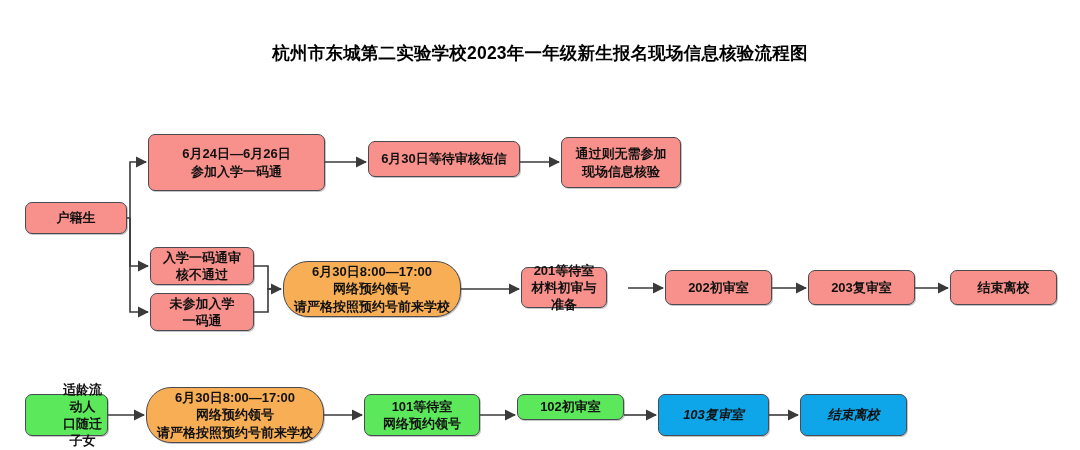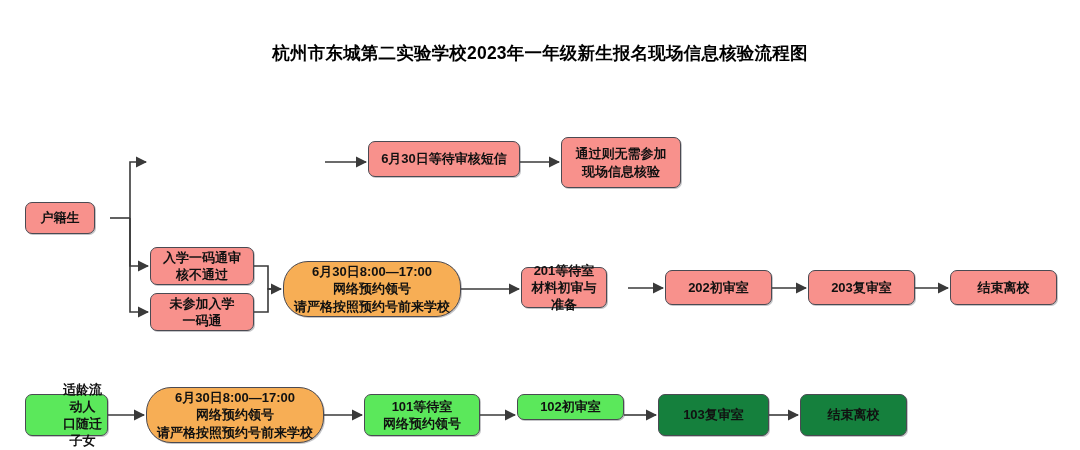--- a/index.html
+++ b/index.html
@@ -54,21 +54,21 @@
     font-weight: bold;
     line-height: 1.32;
     color: #111111;
     box-shadow: 1px 1px 0 rgba(60,60,70,0.30);
     padding: 2px 4px;
     white-space: pre-line;
   }
   .fill-pink   { background: #F8918C; }
   .fill-orange { background: #F7AE55; border-radius: 25px; }
   .fill-green  { background: #5BE85B; }
-  .fill-green2 { background: #15803d; }
+  .fill-green2 { background: #0ea5e9; font-style: italic; }
 </style>
 </head>
 <body>
 
 <div id="chart-root">
 
   <div class="title">杭州市东城第二实验学校2023年一年级新生报名现场信息核验流程图</div>
 
   <svg class="edges" viewBox="0 0 1080 450" xmlns="http://www.w3.org/2000/svg">
     <defs>
@@ -95,21 +95,23 @@
       <path d="M 915 267 L 948 267"></path>
 
       <path d="M 108 394 L 144 394"></path>
       <path d="M 324 394 L 362 394"></path>
       <path d="M 480 394 L 515 394"></path>
       <path d="M 624 394 L 656 394"></path>
       <path d="M 769 394 L 798 394"></path>
     </g>
   </svg>
 
-  <div class="node fill-pink" style="left:25px;  top:181px; width:70px;  height:32px;">户籍生</div>
+  <div class="node fill-pink" style="left:25px;  top:181px; width:102px;  height:32px;">户籍生</div>
+  <div class="node fill-pink" style="left:148px; top:113px; width:177px; height:57px;">6月24日—6月26日
+参加入学一码通</div>
   <div class="node fill-pink" style="left:368px; top:120px; width:152px; height:36px;">6月30日等待审核短信</div>
   <div class="node fill-pink" style="left:561px; top:116px; width:120px; height:51px;text-align:center;">通过则无需参加
 现场信息核验</div>
   <div class="node fill-pink" style="left:150px; top:272px; width:104px; height:38px;">未参加入学
 一码通</div>
   <div class="node fill-pink" style="left:150px; top:226px; width:104px; height:38px;">入学一码通审
 核不通过</div>
   <div class="node fill-orange" style="left:283px; top:240px; width:178px; height:56px;">6月30日8:00—17:00
 网络预约领号
 请严格按照预约号前来学校</div>

